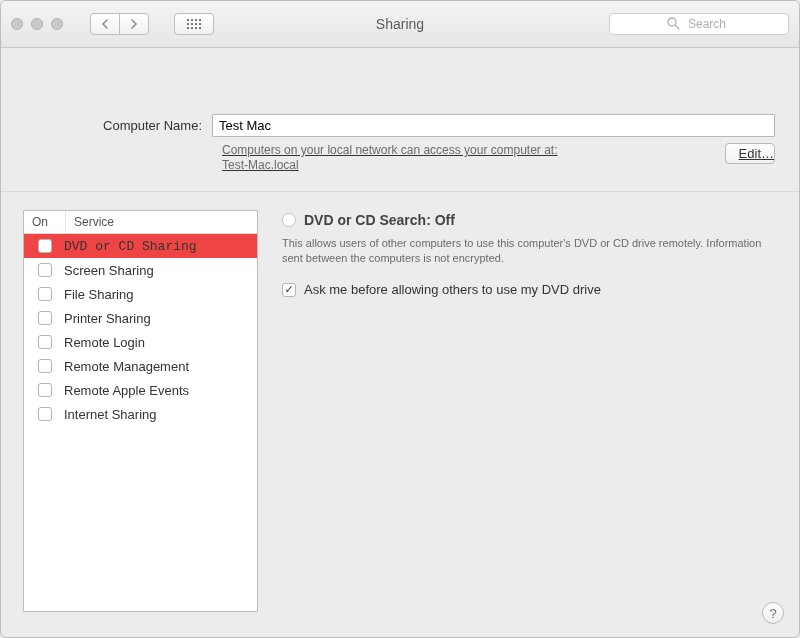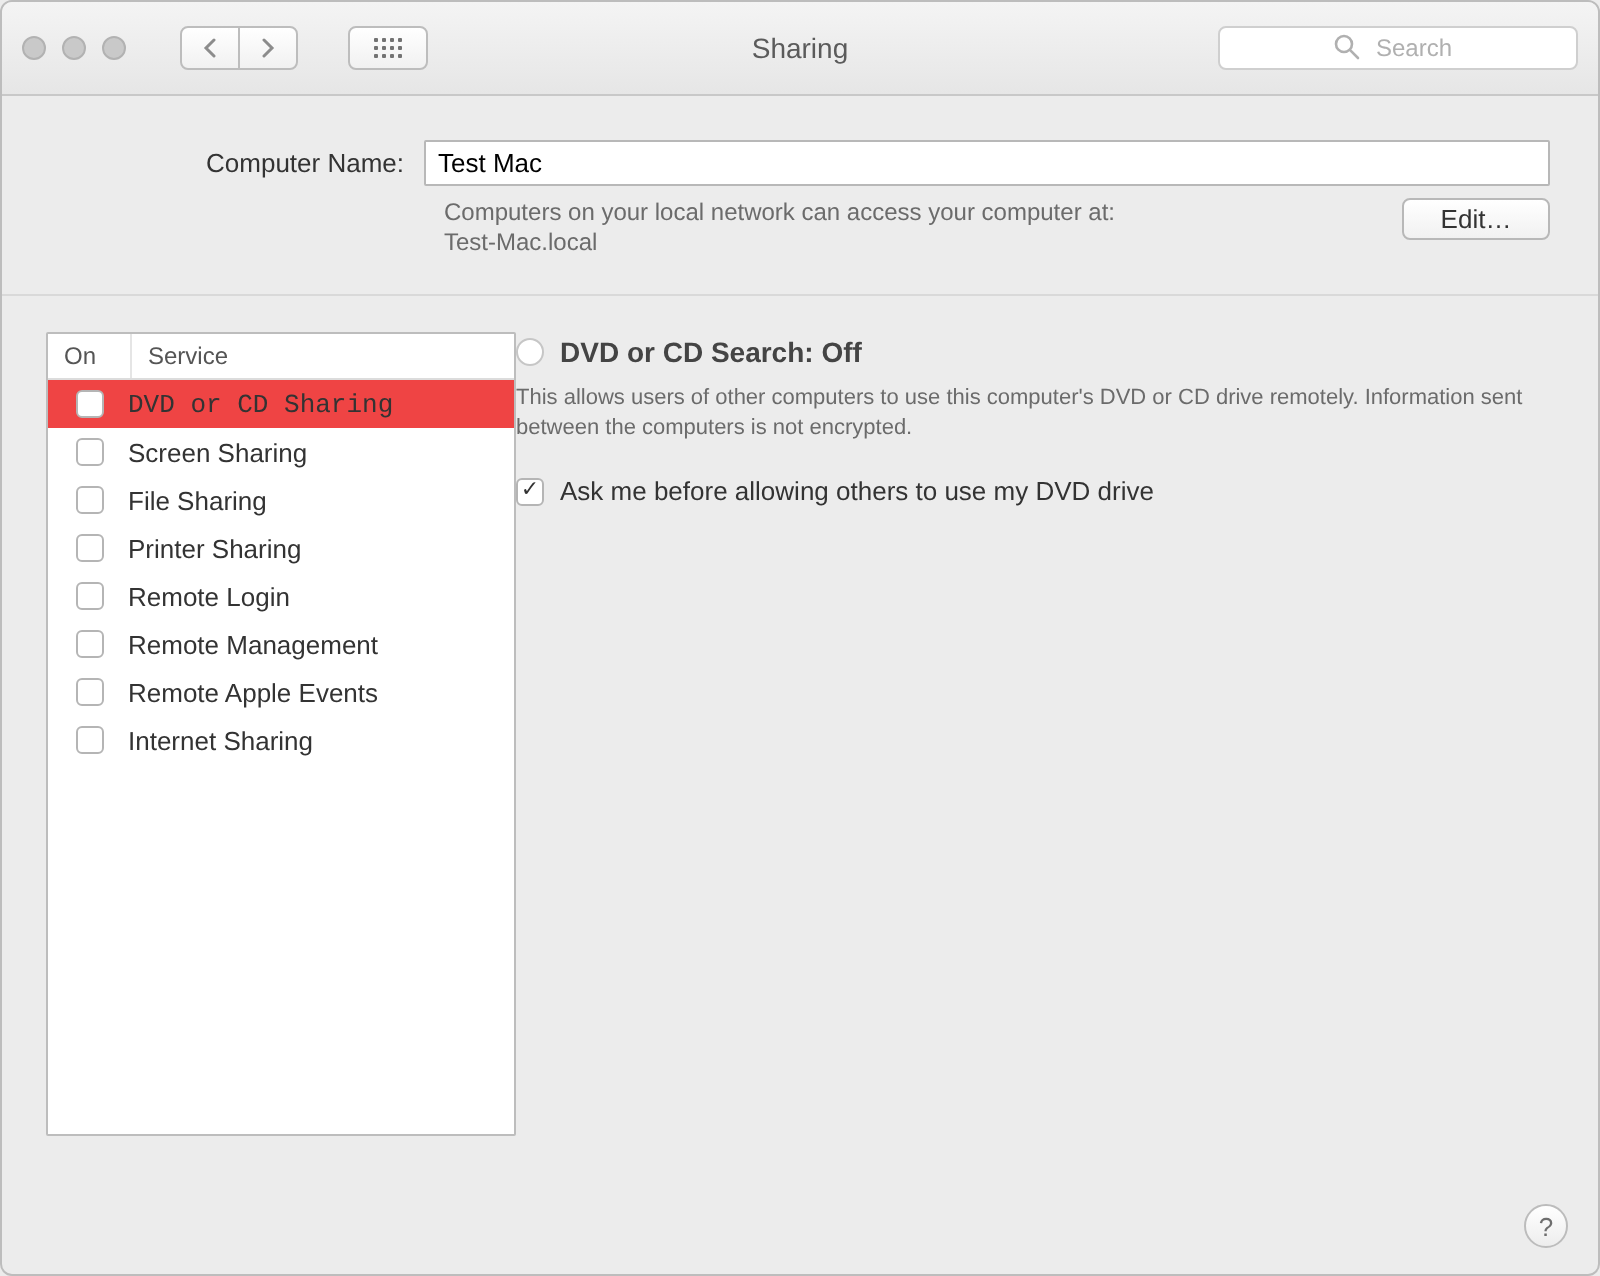--- a/index.html
+++ b/index.html
@@ -77,44 +77,46 @@
     width:13px; height:13px;
     color:#b0b0b0;
     pointer-events:none;
   }
   
   .name-section {
     padding: 22px 24px 18px 24px;
     border-bottom: 1px solid #d9d9d9;
     background:#ececec;
   }
-  .name-row { display:flex; align-items:center; }
+  .name-row { display:flex; align-items:center;margin-top:44px; }
   .name-label { width: 187px; text-align:right; padding-right:10px; font-size:13px; color:#333;}
   .name-field {
     flex:1; height:23px;
     border:1px solid #b8b8b8;
     background:#fff;
     padding:0 6px;
     font-size:13px;
     border-radius:1px;
   }
-  .name-desc-row { display:flex; margin-top:6px; }
+  .name-desc-row { display:flex; margin-top:6px;text-decoration:underline; }
   .name-desc-spacer { width:197px; flex-shrink:0;}
   .name-desc-text { flex:1; font-size:12px; color:#6b6b6b; line-height:15px; padding-right: 10px;}
   .edit-btn {
-    width:74px; height:21px;
+    width:50px; height:21px;
     background: linear-gradient(#ffffff, #f1f1f1);
     border:1px solid #b8b8b8; border-radius:4px;
     font-size:13px; color:#333;
     align-self:flex-start;
+    text-align:right;
   }
   
   .content {
     display:flex;
     padding: 18px 22px 10px 22px;
+    gap: 24px;
     height: 430px;
   }
   .services-panel {
     width: 235px;
     border: 1px solid #bdbdbd;
     background: #fff;
     display:flex; flex-direction:column;
     border-radius: 1px;
   }
   .services-header {

